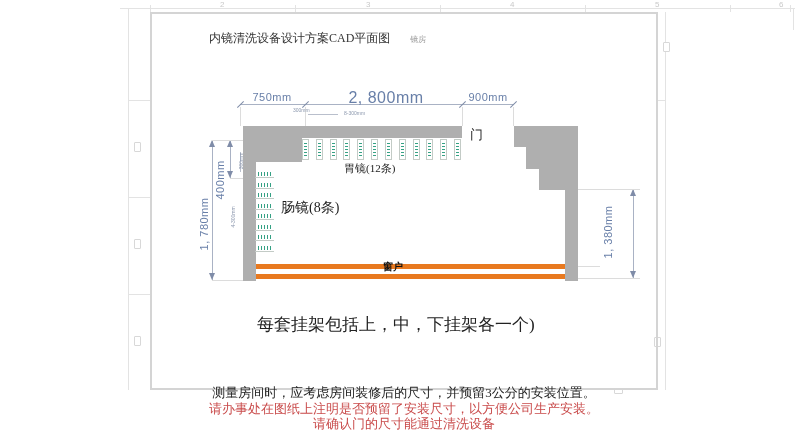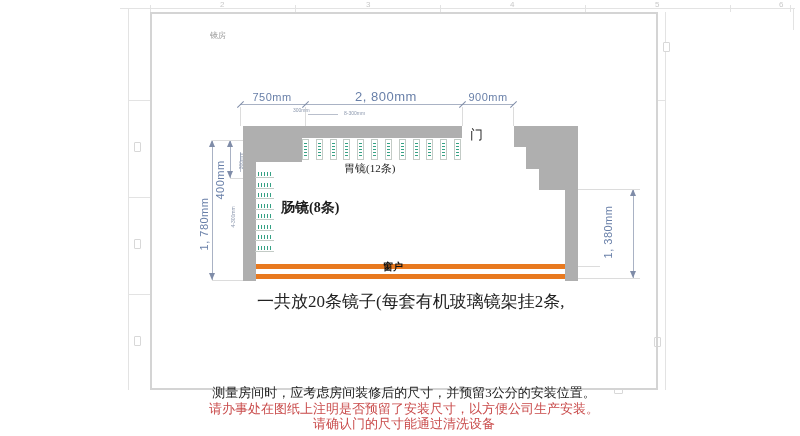--- a/index.html
+++ b/index.html
@@ -32,21 +32,21 @@
   .hanger-v{width:7px;height:21px;box-sizing:border-box;border:1px solid #c3cbc6;padding:1px;
             background:repeating-linear-gradient(to bottom,var(--hanger,#35a184) 0 1px,rgba(255,255,255,0) 1px 3px);
             background-clip:content-box;}
   .hanger-h{width:19px;height:7px;box-sizing:border-box;border-bottom:1px solid #c3cbc6;padding:1px;
             background:repeating-linear-gradient(to right,var(--hanger,#35a184) 0 1px,rgba(255,255,255,0) 1px 3px);
             background-clip:content-box;}
   
   .titlerow{position:absolute;left:207px;top:30px;display:flex;align-items:baseline;color:#333;}
   .t-main{font-size:19px;letter-spacing:1px;}
   .t-sub{font-size:12px;margin-left:2px;}
-  .t-tag{font-size:8px;color:#999;margin-left:3px;}
+  .t-tag{font-size:8px;color:#999;margin-left:20px;}
   
   .note{position:absolute;font-size:17px;color:#222;white-space:nowrap;}
   .foot{position:absolute;left:150px;width:508px;text-align:center;font-size:13px;white-space:nowrap;}
   .foot.red{color:var(--red,#c94b4b);}
 </style>
 </head>
 <body>
 
 <div id="canvas">
 
@@ -75,34 +75,35 @@
   <div id="top-ruler">
       <span class="rnum" style="left: 220px;">2</span>
       <span class="rnum" style="left: 366px;">3</span>
       <span class="rnum" style="left: 510px;">4</span>
       <span class="rnum" style="left: 655px;">5</span>
       <span class="rnum" style="left: 779px;">6</span>
     </div>
   <div class="frame" style="left:150px;top:12px;width:508px;height:378px;box-sizing:border-box;"></div>
 
   <div class="titlerow">
+    <span class="t-sub">内镜清洗设备设计方案CAD平面图</span>
     <span class="t-tag">镜房</span>
   </div>
 
   <div class="dml" style="left:240px;top:104px;width:273px;height:1px;"></div>
   <div class="tick" style="left:236px;top:104px;"></div>
   <div class="tick" style="left:301px;top:104px;"></div>
   <div class="tick" style="left:458px;top:104px;"></div>
   <div class="tick" style="left:509px;top:104px;"></div>
   <div class="ext" style="left:240px;top:107px;width:1px;height:19px;"></div>
   <div class="ext" style="left:305px;top:107px;width:1px;height:19px;"></div>
   <div class="ext" style="left:462px;top:107px;width:1px;height:19px;"></div>
   <div class="ext" style="left:513px;top:107px;width:1px;height:19px;"></div>
   <div class="dimt" style="left:242px;top:91px;width:60px;font-size:11px;">750mm</div>
-  <div class="dimt" style="left:346px;top:89px;width:80px;font-size:13px;">2, 800mm</div>
+  <div class="dimt" style="left:346px;top:89px;width:80px;font-size:16px;">2, 800mm</div>
   <div class="dimt" style="left:458px;top:91px;width:60px;font-size:11px;">900mm</div>
   <div class="dml" style="left:308px;top:114px;width:30px;height:1px;background:#b9bfcc;"></div>
   <div class="dimt tiny" style="left:293px;top:107px;">300mm</div>
   <div class="dimt tiny" style="left:344px;top:110px;">8-300mm</div>
 
   <div class="dml" style="left:230px;top:140px;width:1px;height:38px;"></div>
   <div class="ar up" style="left:227px;top:140px;"></div>
   <div class="ar dn" style="left:227px;top:171px;"></div>
   <div class="dml" style="left:212px;top:140px;width:1px;height:140px;"></div>
   <div class="ar up" style="left:209px;top:140px;"></div>
@@ -156,21 +157,21 @@
       <div class="hanger-h"></div>
       <div class="hanger-h"></div>
       <div class="hanger-h"></div>
       <div class="hanger-h"></div>
       <div class="hanger-h"></div>
       <div class="hanger-h"></div>
       <div class="hanger-h"></div>
       <div class="hanger-h"></div>
     </div>
   <div class="lbl" style="left:344px;top:161px;font-size:11px;">胃镜(12条)</div>
-  <div class="lbl" style="left:281px;top:199px;font-size:14px;font-weight:bold;">肠镜(8条)</div>
+  <div class="lbl" style="left:281px;top:199px;font-size:14px;">肠镜(8条)</div>
 
-  <div class="note" style="left:257px;top:290px;">一共放20条镜子(每套有机玻璃镜架挂2条,</div>
+  <div class="note" style="left:257px;top:313px;">每套挂架包括上，中，下挂架各一个)</div>
 
   <div class="foot" style="top:384px;color:#222;">测量房间时，应考虑房间装修后的尺寸，并预留3公分的安装位置。</div>
   <div class="foot red" style="top:400px;">请办事处在图纸上注明是否预留了安装尺寸，以方便公司生产安装。</div>
   <div class="foot red" style="top:415px;">请确认门的尺寸能通过清洗设备</div>
 
 </div>
 
 </body></html>

